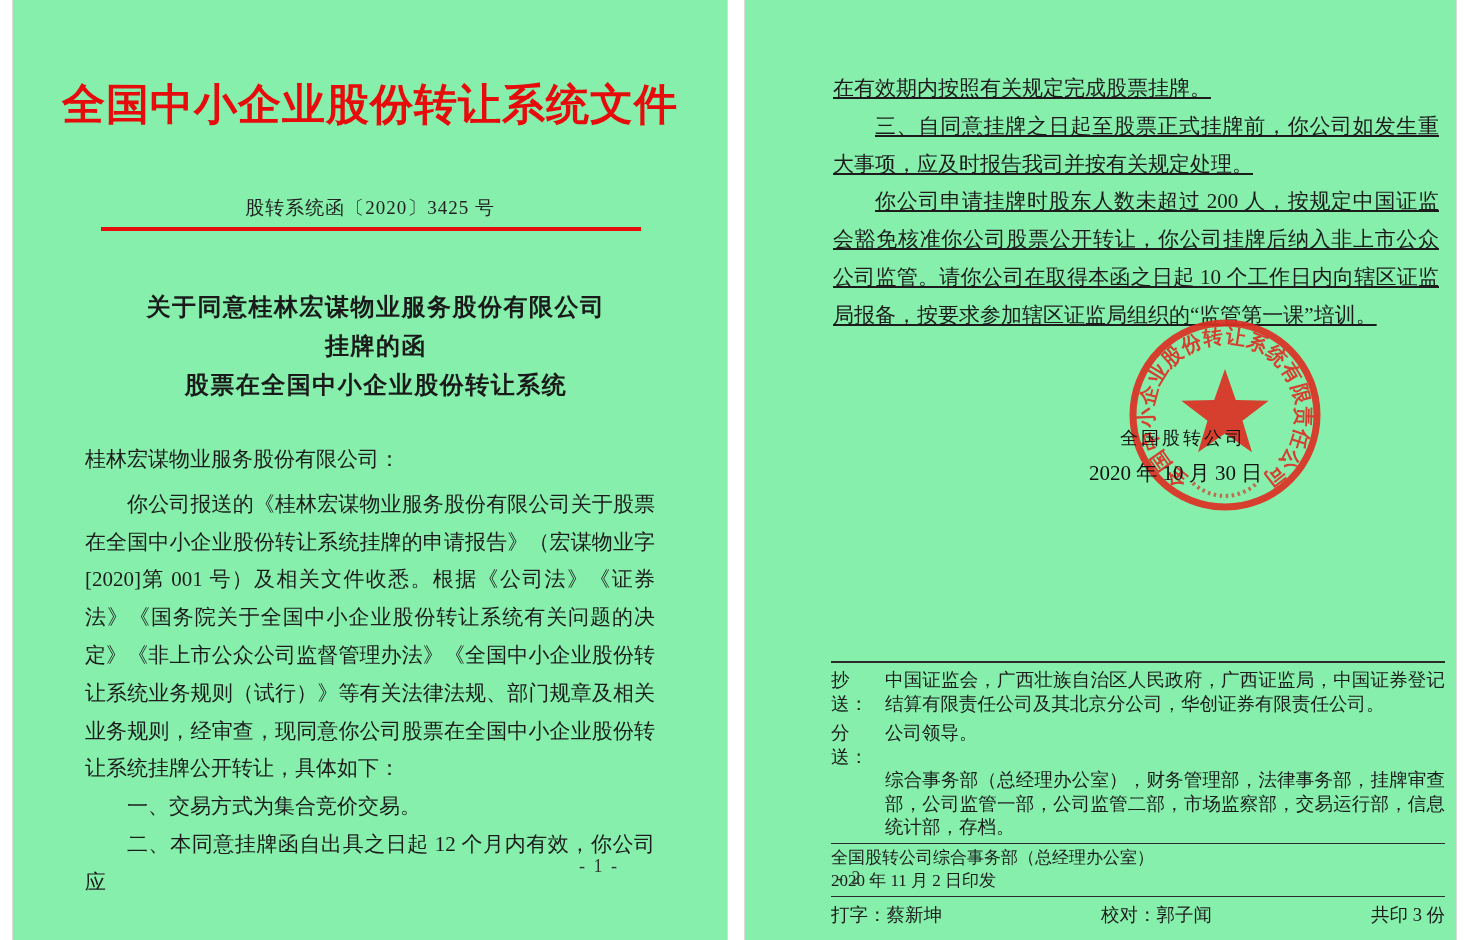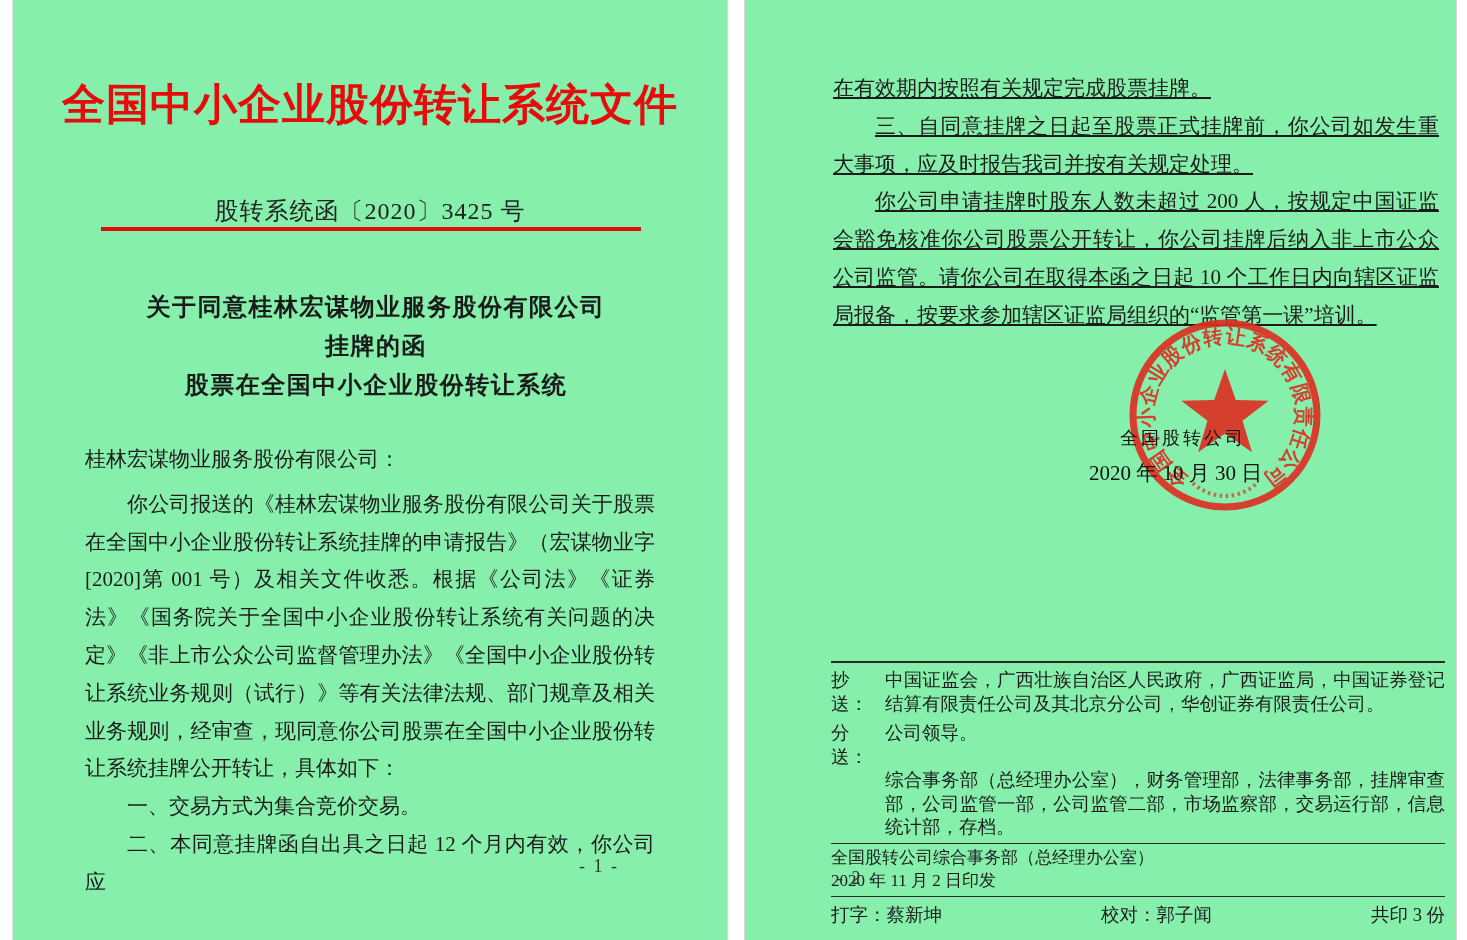--- a/index.html
+++ b/index.html
@@ -6,21 +6,21 @@
     font-family:"Liberation Serif","DejaVu Serif",serif;color:#1a1a1a;}
   .page{position:absolute;top:0;height:940px;background:#86efac;
     border-left:1px solid #d9d9d9;border-right:1px solid #d9d9d9;}
   #page1{left:12px;width:714px;}
   #page2{left:744px;width:711px;}
 
   
   .letterhead{position:absolute;left:0;right:0;top:76px;text-align:center;
     font-size:43px;font-weight:700;color:#e60c0c;letter-spacing:1px;white-space:nowrap;}
   .doc-number{position:absolute;left:0;right:0;top:195px;text-align:center;
-    font-size:24px;color:#222;letter-spacing:1px;}
+    font-size:19px;color:#222;letter-spacing:1px;}
   .red-rule{position:absolute;left:88px;width:540px;top:227px;height:4px;background:#e60c0c;}
   .subject{position:absolute;left:12px;right:0;top:288px;text-align:center;
     font-size:24px;font-weight:700;line-height:39px;letter-spacing:1.5px;}
   .body-text{position:absolute;font-size:21px;line-height:37.8px;text-align:justify;
     color:#1c1c1c;}
   #p1-body{left:72px;width:570px;top:441px;}
   .body-text p{margin:0;}
   .salutation{margin-bottom:7px !important;text-align:left;}
   .indent{text-indent:2em;}
   .fill-line{text-align-last:justify;}

